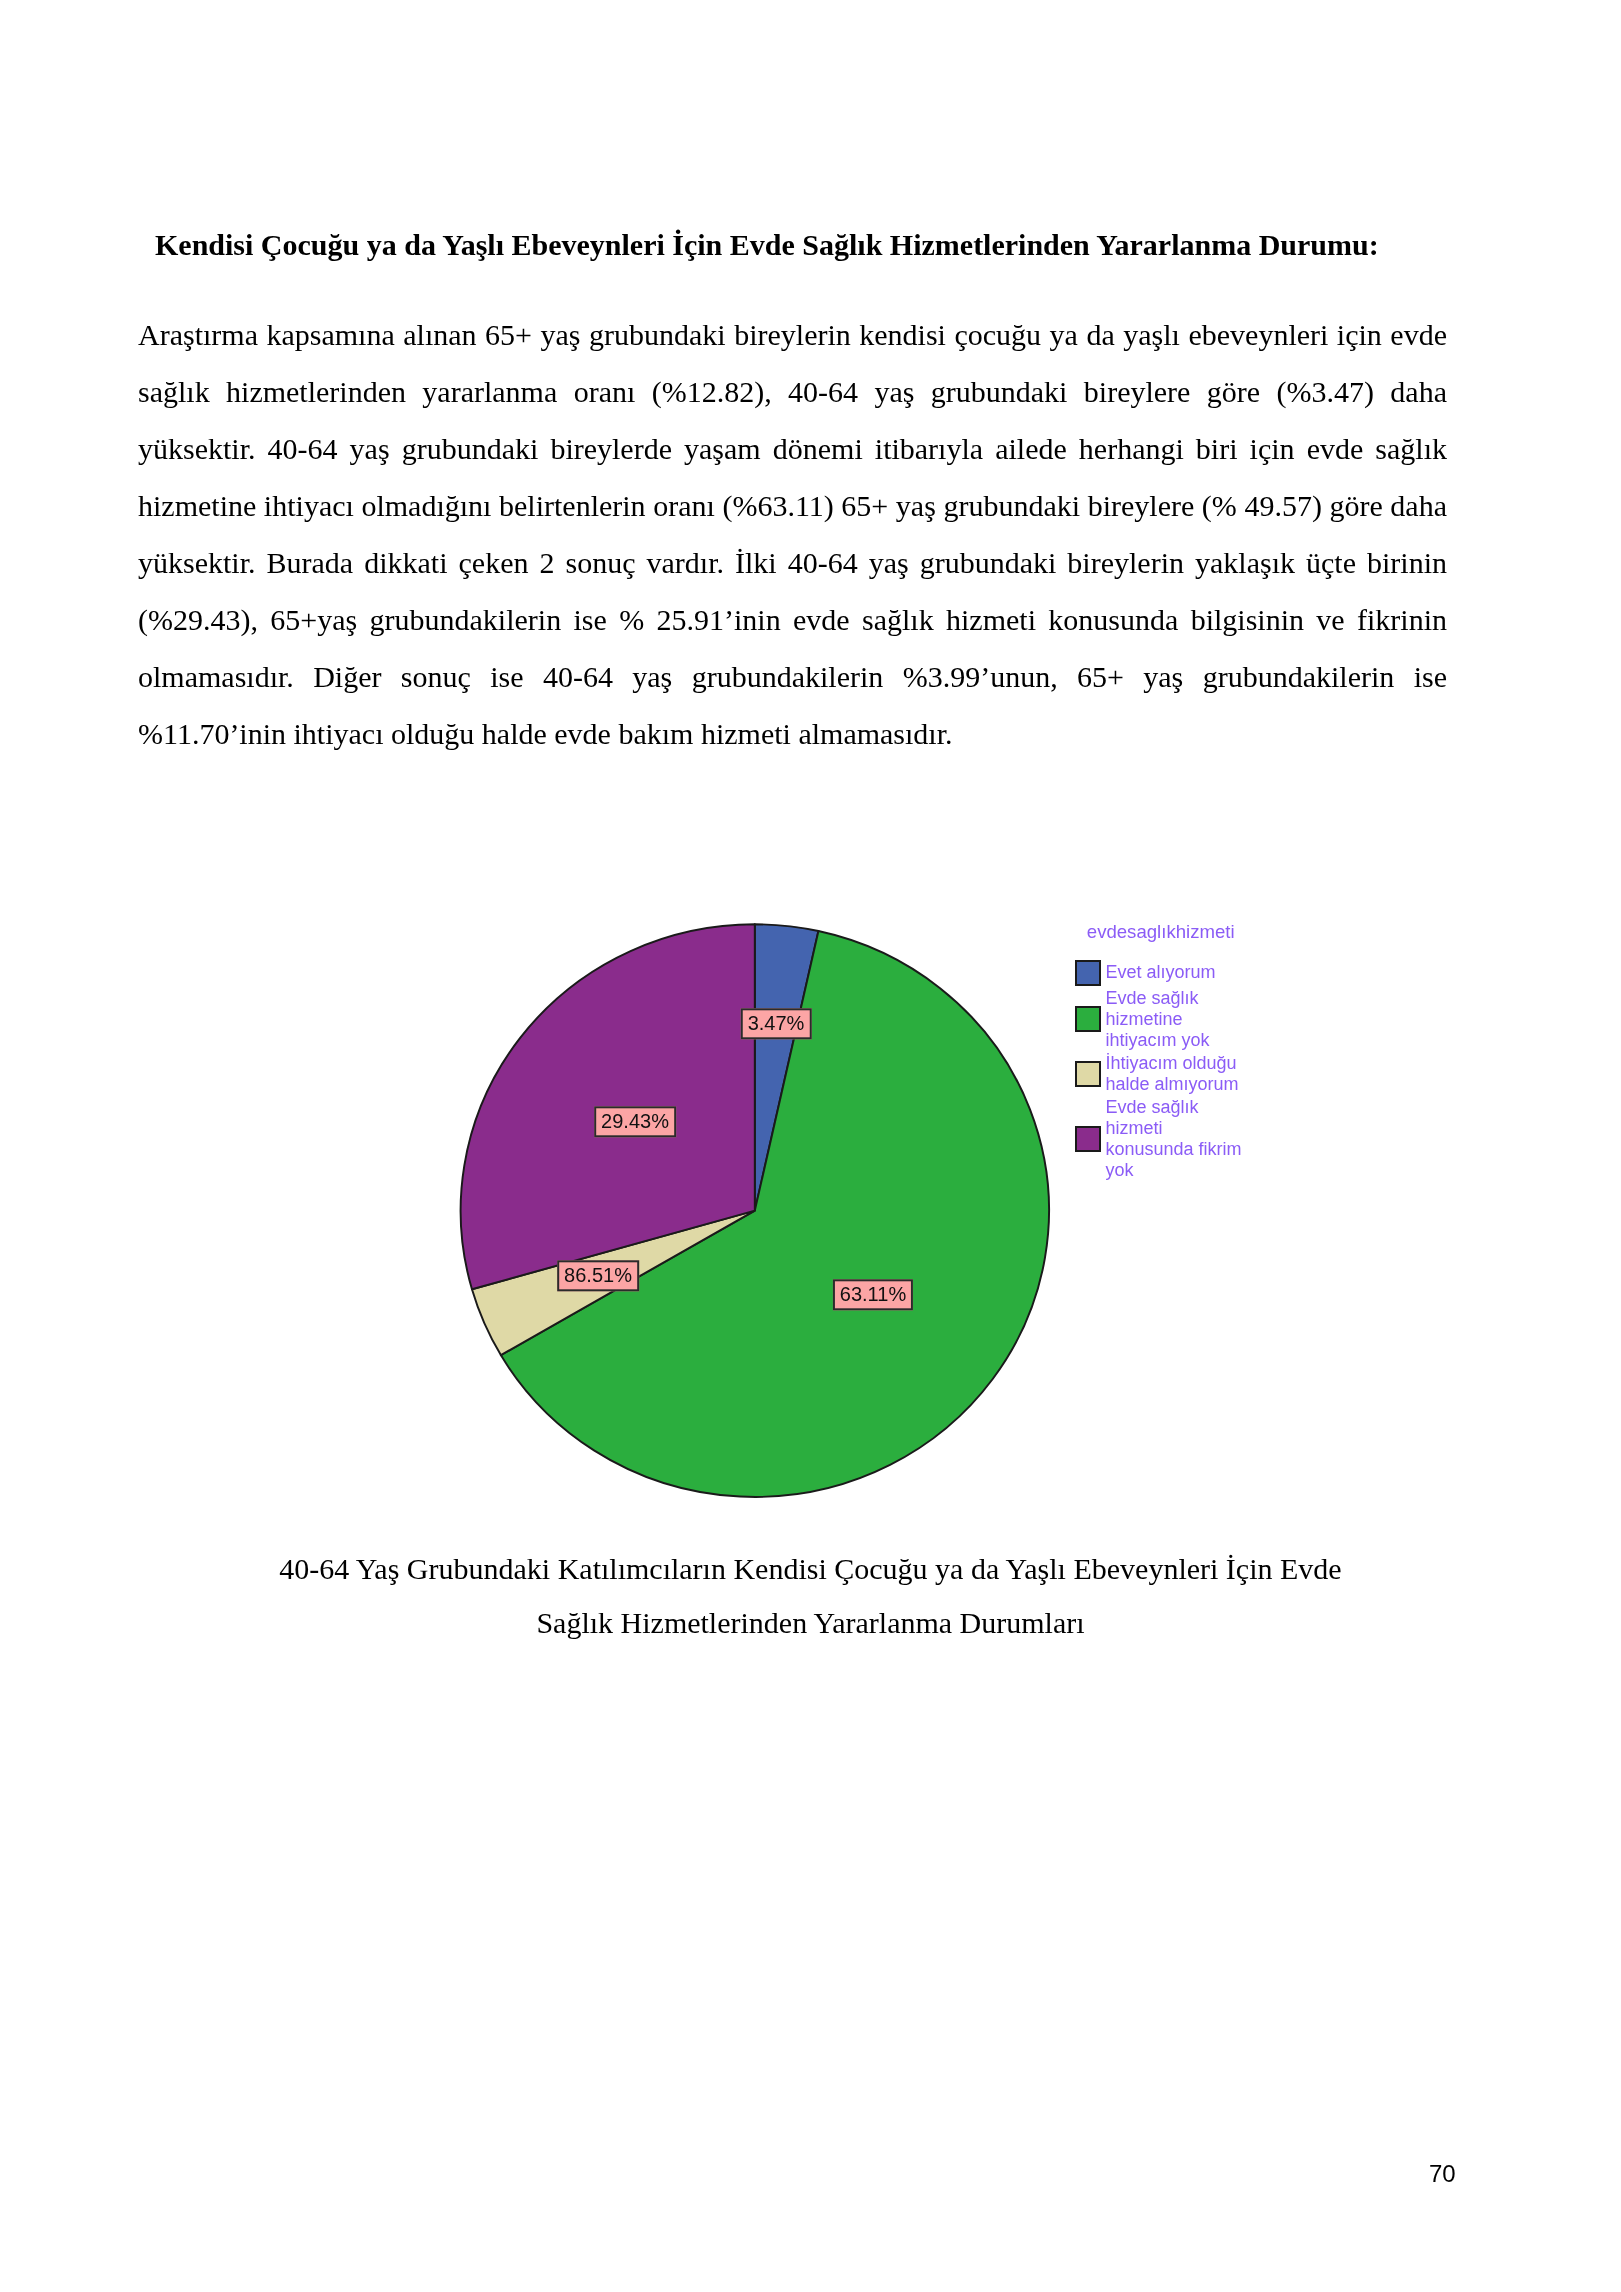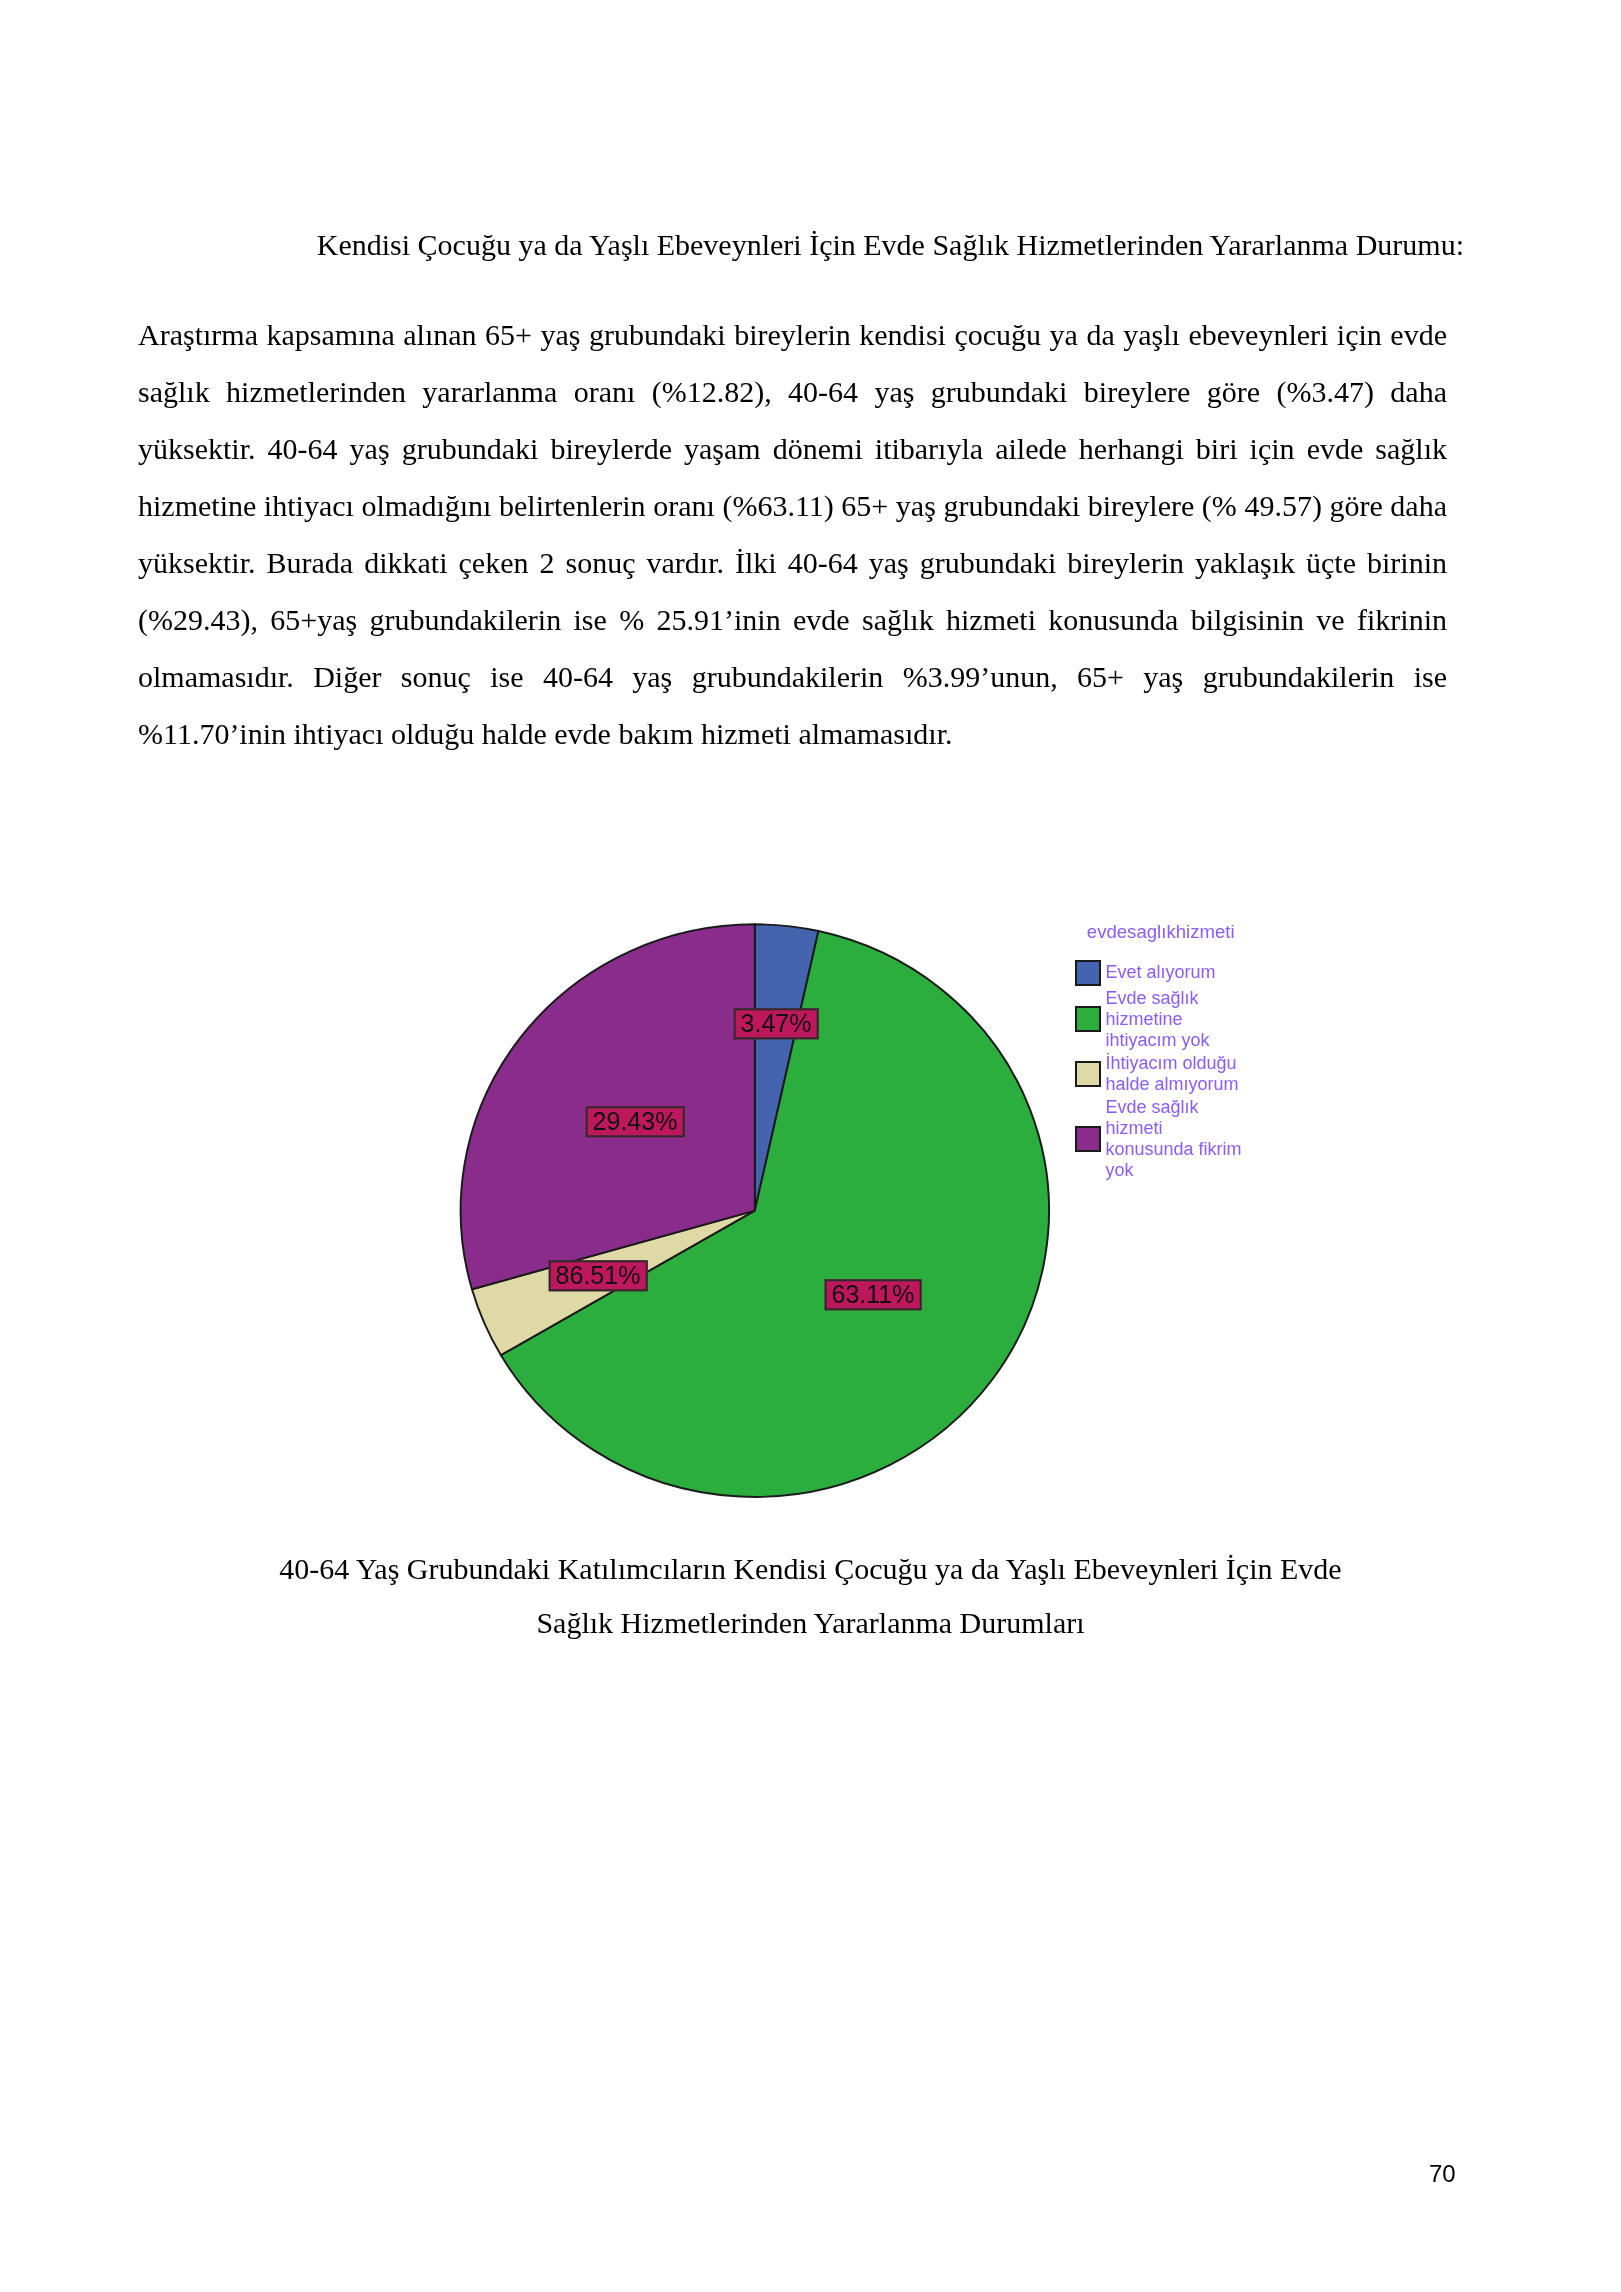--- a/index.html
+++ b/index.html
@@ -9,46 +9,45 @@
     height: 2293px;
     overflow: hidden;
     font-family: "Liberation Serif", serif;
     color: #000;
   }
   .heading {
     position: absolute;
     left: 155px; top: 223px;
     width: 1309px;
     font-size: 30px;
-    font-weight: normal;
+    font-weight: bold;
     line-height: 44px;
-    text-align: right;
   }
   .body-text {
     position: absolute;
     left: 138px; top: 306px;
     width: 1309px;
     font-size: 30px;
     line-height: 57px;
     text-align: justify;
   }
   .chart-area {
     position: absolute;
     left: 392px; top: 882px;
     width: 706px; height: 667px;
   }
   .chart-area svg { position: absolute; left: 0; top: 0; }
   .pie-label {
     position: absolute;
     transform: translate(-50%, -50%);
-    background: #be185d;
+    background: #fca5a5;
     border: 2px solid #2b2b2b;
     padding: 0 4.9px;
     font-family: "Liberation Sans", sans-serif;
-    font-size: 25px;
+    font-size: 20px;
     line-height: 27.4px;
     color: #111;
     white-space: nowrap;
   }
   .legend {
     position: absolute;
     left: 1075px; top: 921px;
     width: 245px;
     font-family: "Liberation Sans", sans-serif;
     color: #8b5cf6;

